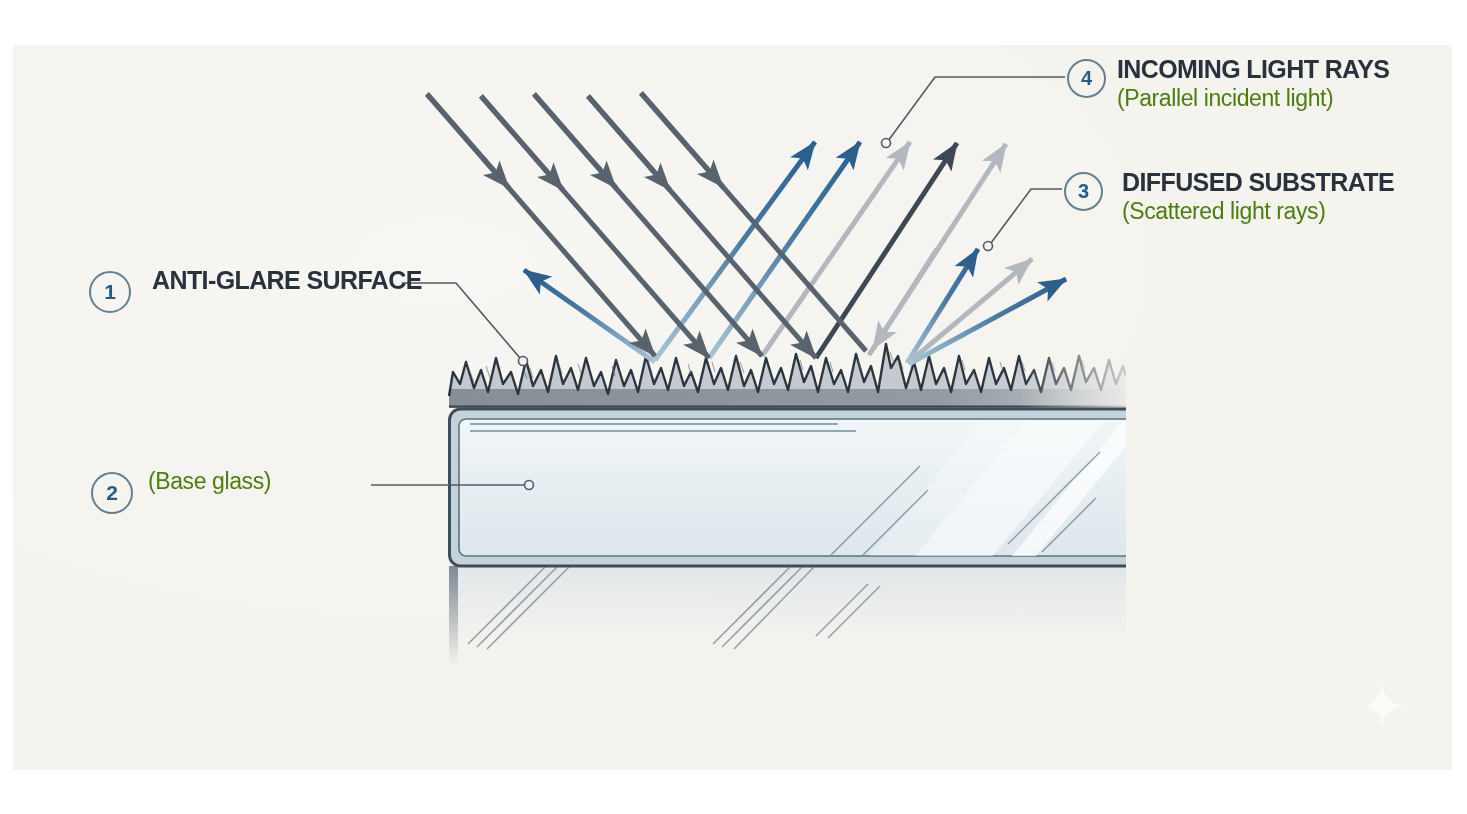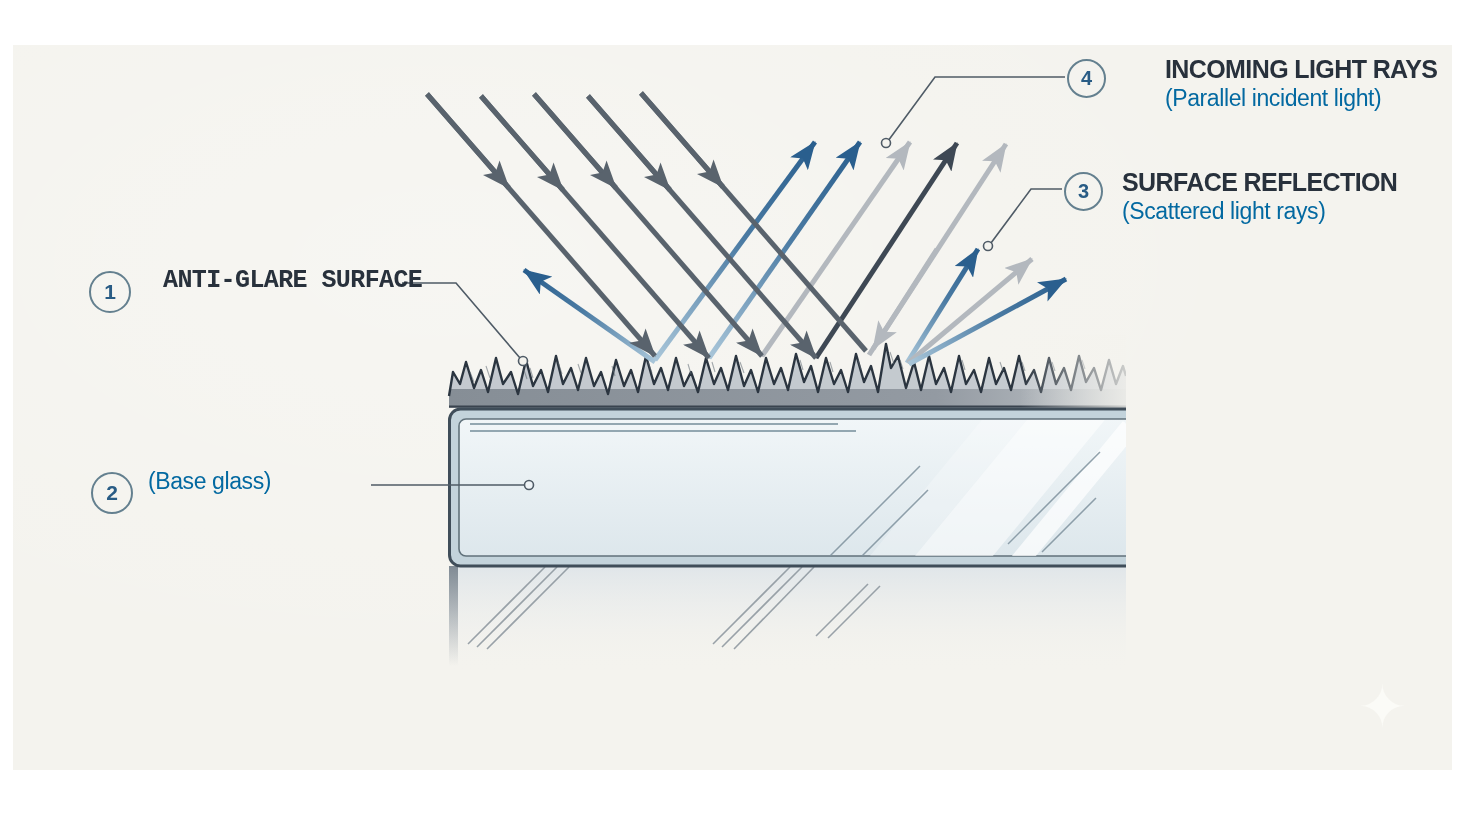--- a/index.html
+++ b/index.html
@@ -10,21 +10,21 @@
     background-image:radial-gradient(ellipse at 30% 30%, rgba(255,255,255,.25), rgba(0,0,0,0) 60%);}
   svg.diagram{position:absolute;left:0;top:0;}
   .callout{position:absolute;display:block;}
   .co-circle{position:absolute;border:2px solid #64808f;border-radius:50%;
     display:flex;align-items:center;justify-content:center;
     color:#295c85;font-weight:600;background:transparent;}
   .co-circle.big{width:38px;height:38px;font-size:21px;}
   .co-circle.small{width:35px;height:35px;font-size:20px;}
   .co-text{position:absolute;white-space:nowrap;}
   .co-title{font-size:25px;line-height:29px;font-weight:700;color:#28313c;letter-spacing:-0.6px;}
-  .co-sub{font-size:23px;line-height:29px;font-weight:400;color:#0369a1;letter-spacing:-0.4px;}
+  .co-sub{font-size:23px;line-height:29px;font-weight:400;color:#4d7c0f;letter-spacing:-0.4px;}
   .sparkle{position:absolute;left:1358px;top:678px;font-size:58px;line-height:58px;
     color:#fcfcf8;opacity:.9;}
 </style>
 </head>
 <body>
 
 <div id="stage">
   <div id="canvas"></div>
 
   <svg class="diagram" width="1467" height="814" viewBox="0 0 1467 814">
@@ -177,42 +177,42 @@
       <circle cx="529" cy="485" r="4.5" fill="#eef3f6"></circle>
       <path d="M1062,189 H1031 L991,243"></path>
       <circle cx="988" cy="246" r="4.5" fill="#f4f3ee"></circle>
       <path d="M1065,77 H935 L888,141"></path>
       <circle cx="886" cy="143" r="4.5" fill="#f4f3ee"></circle>
     </g>
   </svg>
 
   <div class="callout">
     <div class="co-circle big" style="left:89px;top:271px;">1</div>
-    <div class="co-text" style="left:163px;top:266px;font-family:Liberation Mono, monospace;">
+    <div class="co-text" style="left:152px;top:266px;">
       <div class="co-title">ANTI-GLARE SURFACE</div>
     </div>
   </div>
 
   <div class="callout">
     <div class="co-circle big" style="left:91px;top:472px;">2</div>
     <div class="co-text" style="left:148px;top:467px;">
       <div class="co-sub">(Base glass)</div>
     </div>
   </div>
 
   <div class="callout">
     <div class="co-circle small" style="left:1064px;top:172px;">3</div>
     <div class="co-text" style="left:1122px;top:168px;">
-      <div class="co-title">SURFACE REFLECTION</div>
+      <div class="co-title">DIFFUSED SUBSTRATE</div>
       <div class="co-sub">(Scattered light rays)</div>
     </div>
   </div>
 
   <div class="callout">
     <div class="co-circle small" style="left:1067px;top:59px;">4</div>
-    <div class="co-text" style="left:1117px;top:55px;margin-left:48px;">
+    <div class="co-text" style="left:1117px;top:55px;">
       <div class="co-title">INCOMING LIGHT RAYS</div>
       <div class="co-sub">(Parallel incident light)</div>
     </div>
   </div>
 
   <div class="sparkle">✦</div>
 </div>
 
 </body></html>

